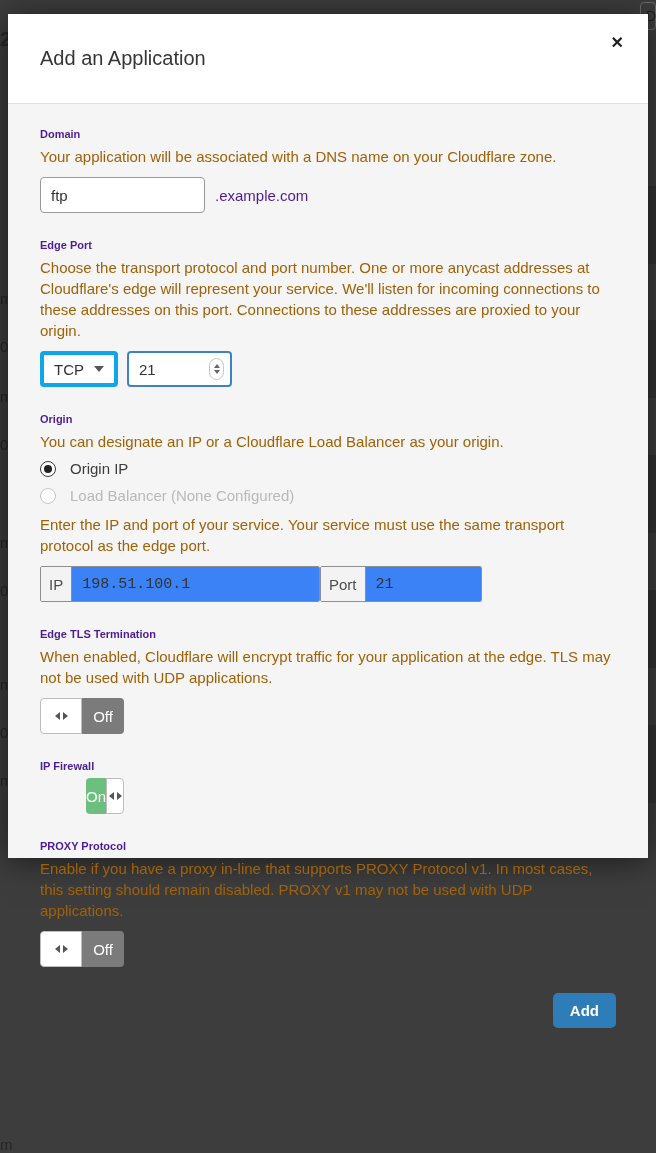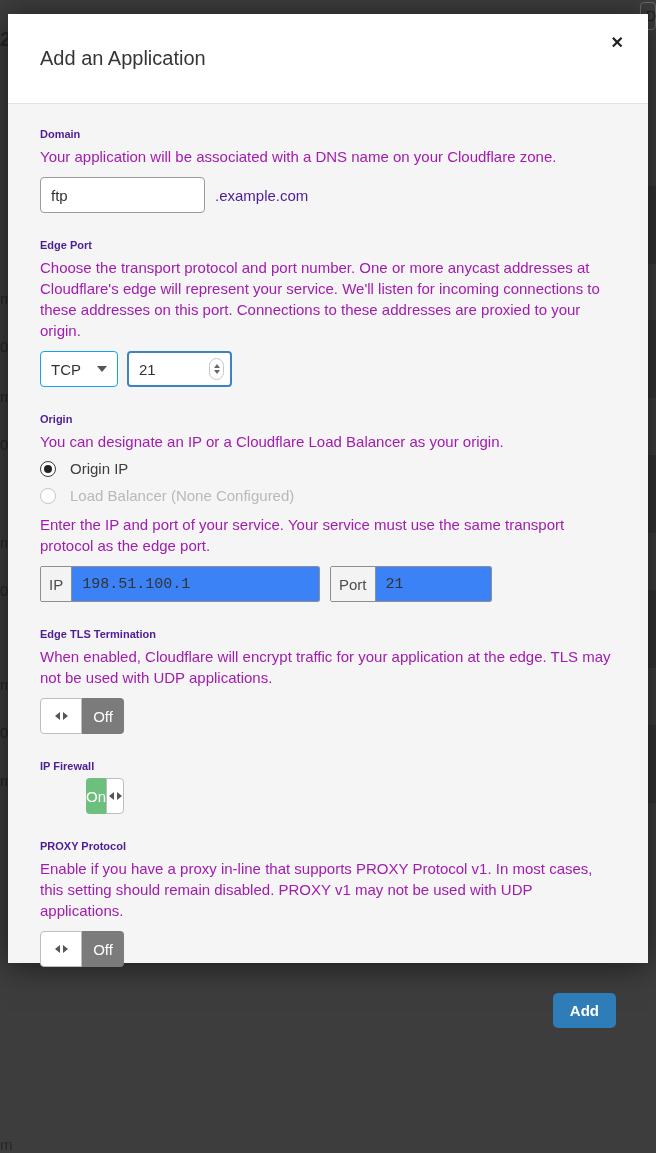--- a/index.html
+++ b/index.html
@@ -41,21 +41,21 @@
     padding-left: 5px;
     z-index: 1;
   }
 
   
   .modal {
     position: absolute;
     left: 8px;
     top: 14px;
     width: 640px;
-    height: 949px;
+    height: 844px;
     background: #f5f5f5;
     box-shadow: 0 3px 30px rgba(0,0,0,0.55);
     z-index: 2;
   }
   .modal-header {
     position: relative;
     height: 90px;
     background: #ffffff;
     border-bottom: 1px solid #e2e2e2;
     padding: 33px 40px 0 32px;
@@ -81,21 +81,21 @@
   .section { margin-bottom: 26px; }
   .sec-label {
     font-size: 11px;
     font-weight: 700;
     color: #4c1d95;
     margin-bottom: 6px;
   }
   .sec-desc {
     font-size: 15px;
     line-height: 21px;
-    color: #a21caf;
+    color: #a16207;
     margin-bottom: 10px;
   }
 
   
   .text-input {
     height: 36px;
     border: 1px solid #9b9b9b;
     border-radius: 4px;
     background: #fff;
     font-family: "Liberation Sans", sans-serif;
@@ -106,21 +106,21 @@
   }
   .domain-row { display: flex; align-items: center; margin-top: 4px; }
   .domain-input { width: 165px; }
   .domain-suffix { margin-left: 10px; font-size: 15px; color: #4c1d95; }
 
   
   .edgeport-row { display: flex; align-items: center; gap: 9px; margin-top: 4px; }
   .select-box {
     width: 78px; height: 36px;
     background: #fff;
-    border: 1px solid #0ea5e9;
+    border: 4px solid #0ea5e9;
     border-radius: 4px;
     display: flex; align-items: center; justify-content: space-between;
     padding: 2px 10px;
     font-size: 15px; color: #333;
     cursor: pointer;
   }
   .caret-down {
     width: 0; height: 0;
     border-left: 5px solid transparent;
     border-right: 5px solid transparent;
@@ -157,21 +157,21 @@
     background: #fff;
     cursor: pointer;
     flex: none;
   }
   .radio-outer.checked .radio-dot { width: 8px; height: 8px; border-radius: 50%; background: #222; }
   .radio-outer.disabled { border-color: #c6c6c6; cursor: default; }
   .radio-label { margin-left: 14px; font-size: 15px; color: #3d3d3d; }
   .radio-label.disabled { color: #b9b9b9; }
 
   
-  .ipport-row { display: flex; gap: 10px; margin-top: 4px; }
+  .ipport-row { display: flex; margin-top: 4px; }
   .group-input {
     display: flex;
     height: 36px;
     border: 1px solid #8f8f8f;
     border-radius: 2px;
     background: #fff;
     overflow: hidden;
   }
   .group-prefix {
     background: #f3f3f3;

